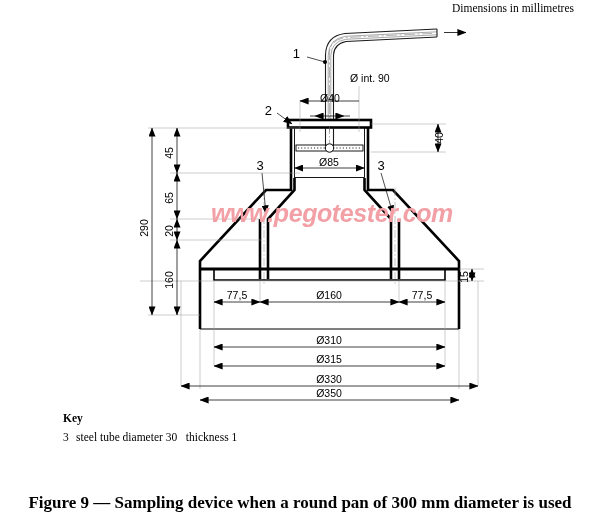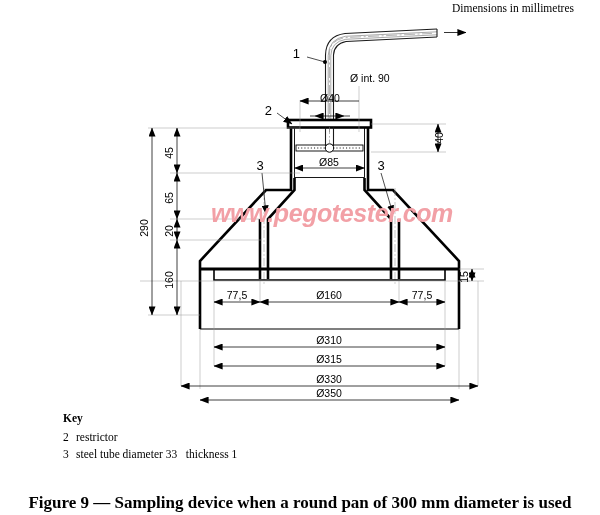--- a/index.html
+++ b/index.html
@@ -248,19 +248,18 @@
       <text x="329" y="363" text-anchor="middle">Ø315</text>
       <text x="329" y="383" text-anchor="middle">Ø330</text>
       <text x="329" y="397" text-anchor="middle">Ø350</text>
     </g>
   </svg>
 
   <div class="wm">www.pegotester.com</div>
 
   <div class="key-block">
     <div class="key-title">Key</div>
-    <div class="key-row"><span class="key-num">2</span><span>restrictor</span></div>
-    <div class="key-row"><span class="key-num">3</span><span>steel tube diameter 33   thickness 1</span></div>
+    <div class="key-row"><span class="key-num">3</span><span>steel tube diameter 30   thickness 1</span></div>
   </div>
 
   <div class="caption">Figure 9 — Sampling device when a round pan of 300 mm diameter is used</div>
 
 </div>
 
 </body></html>

